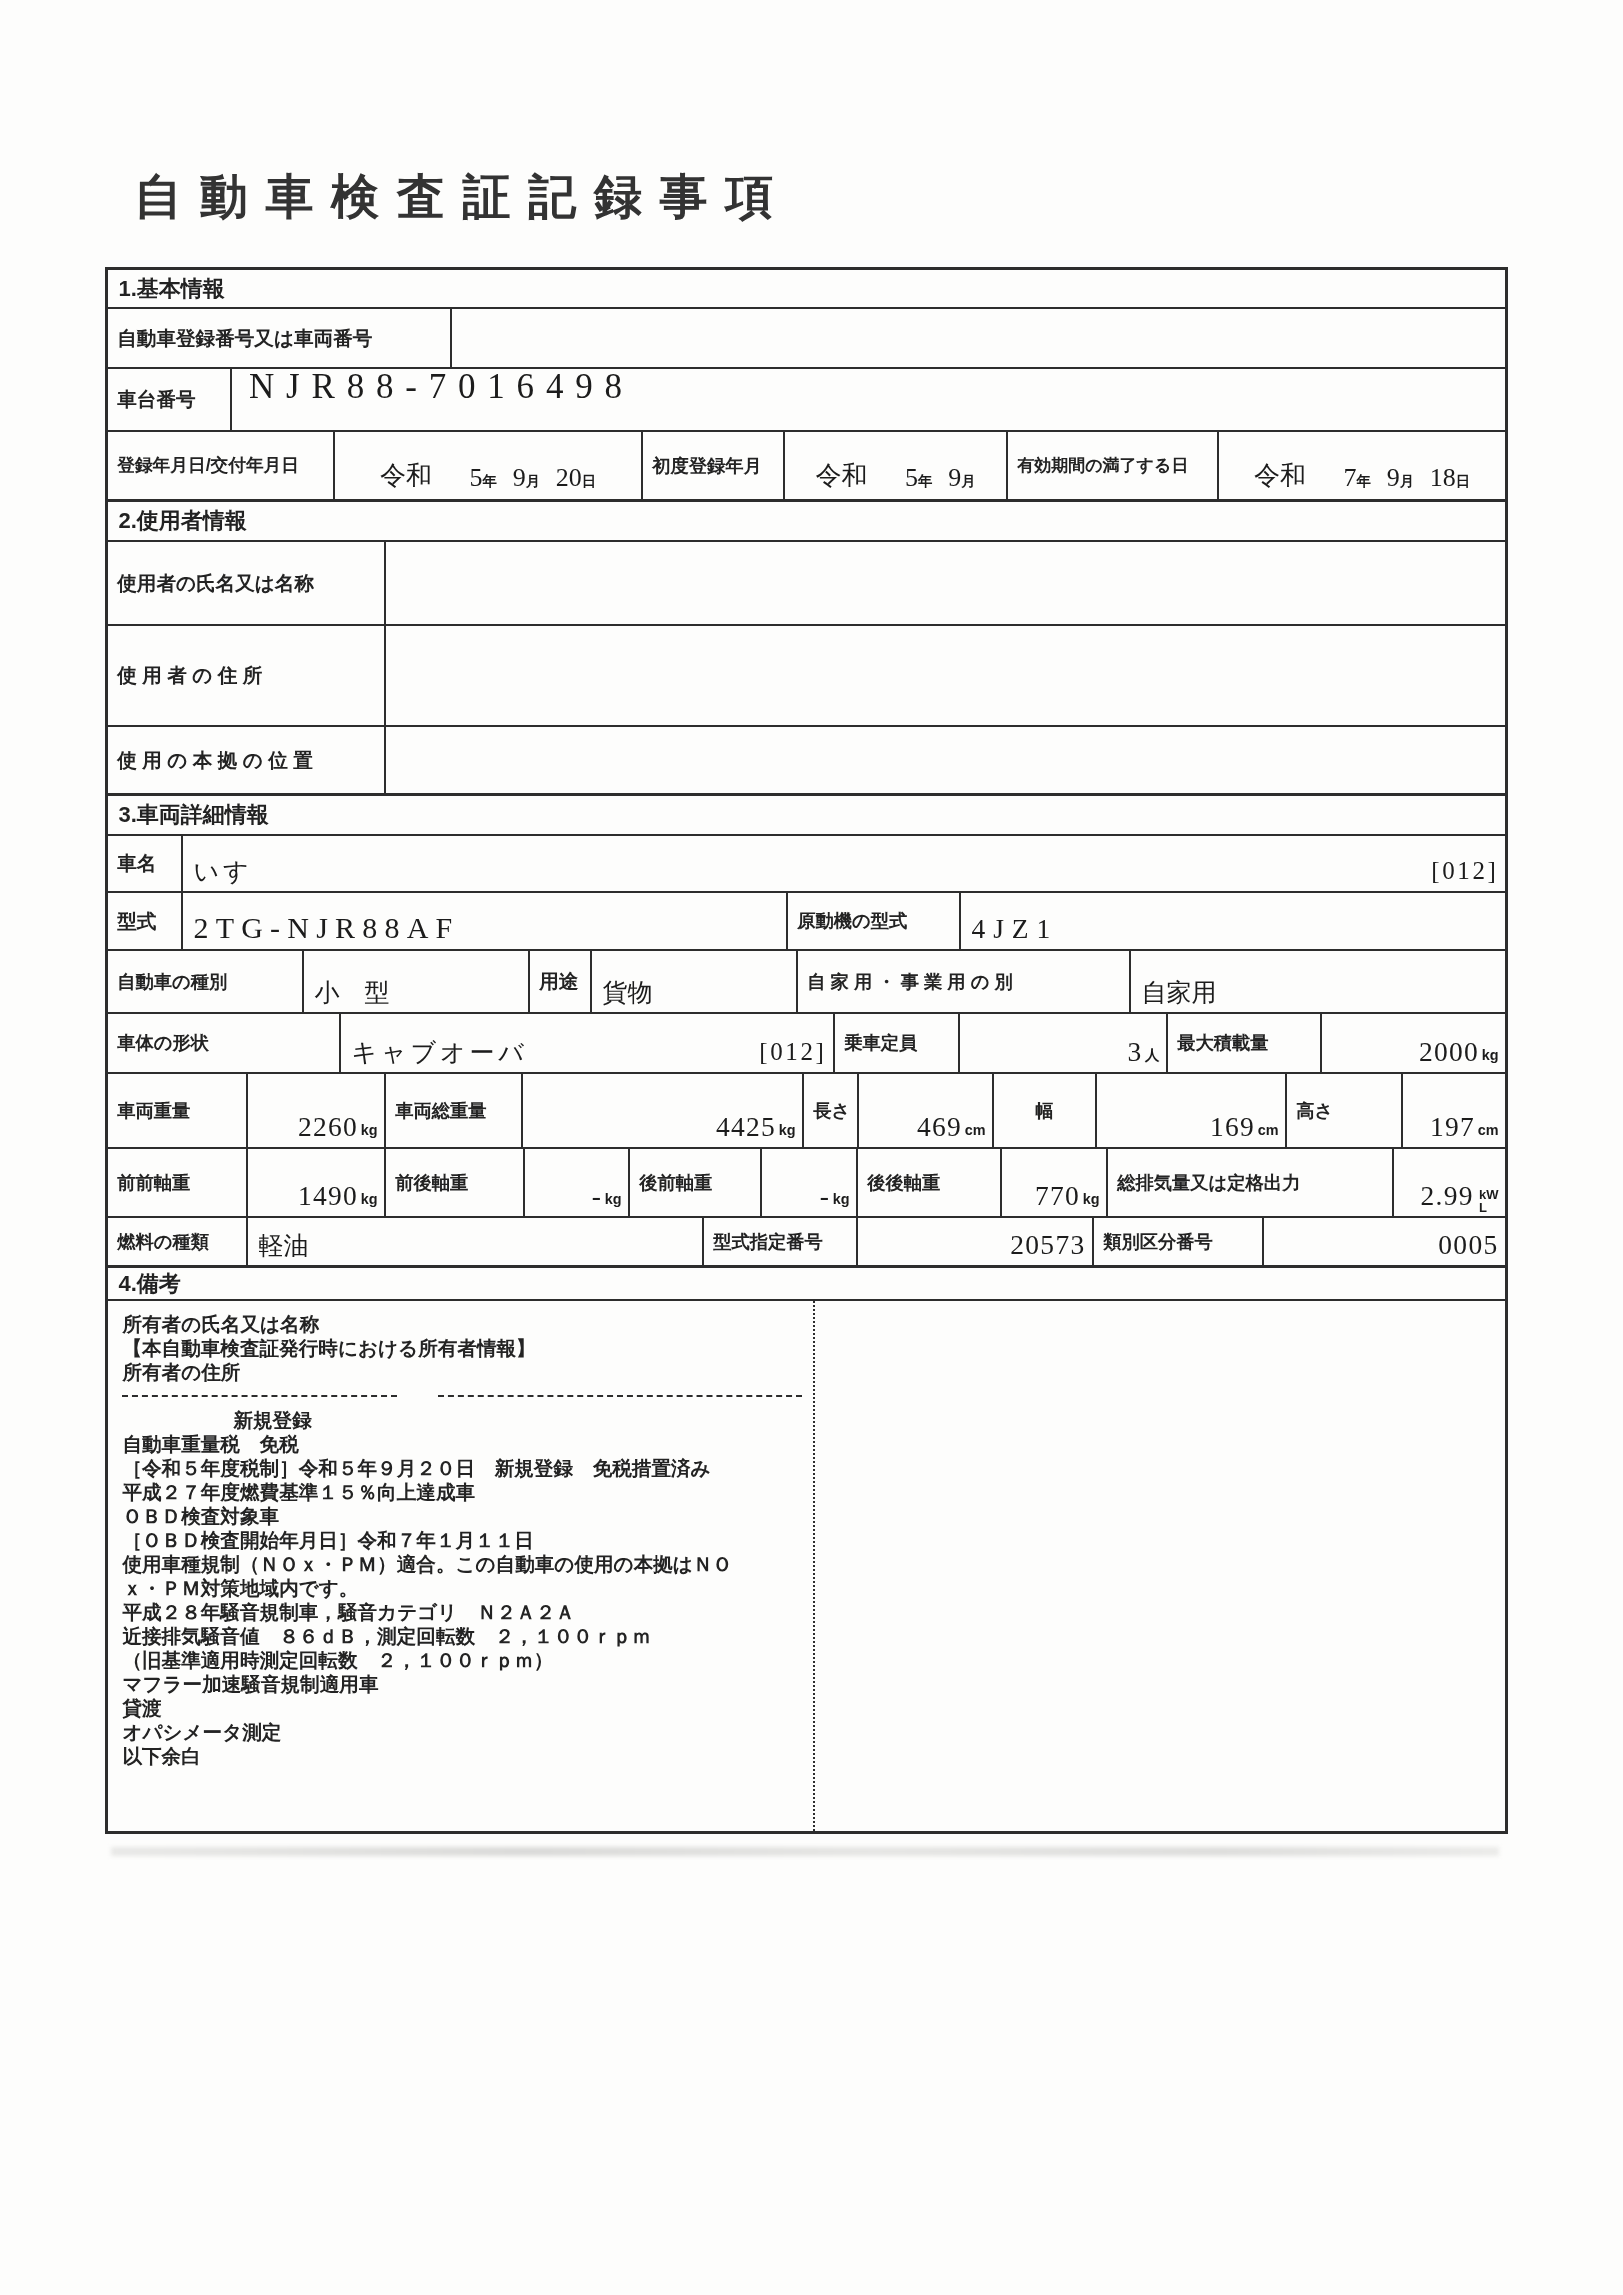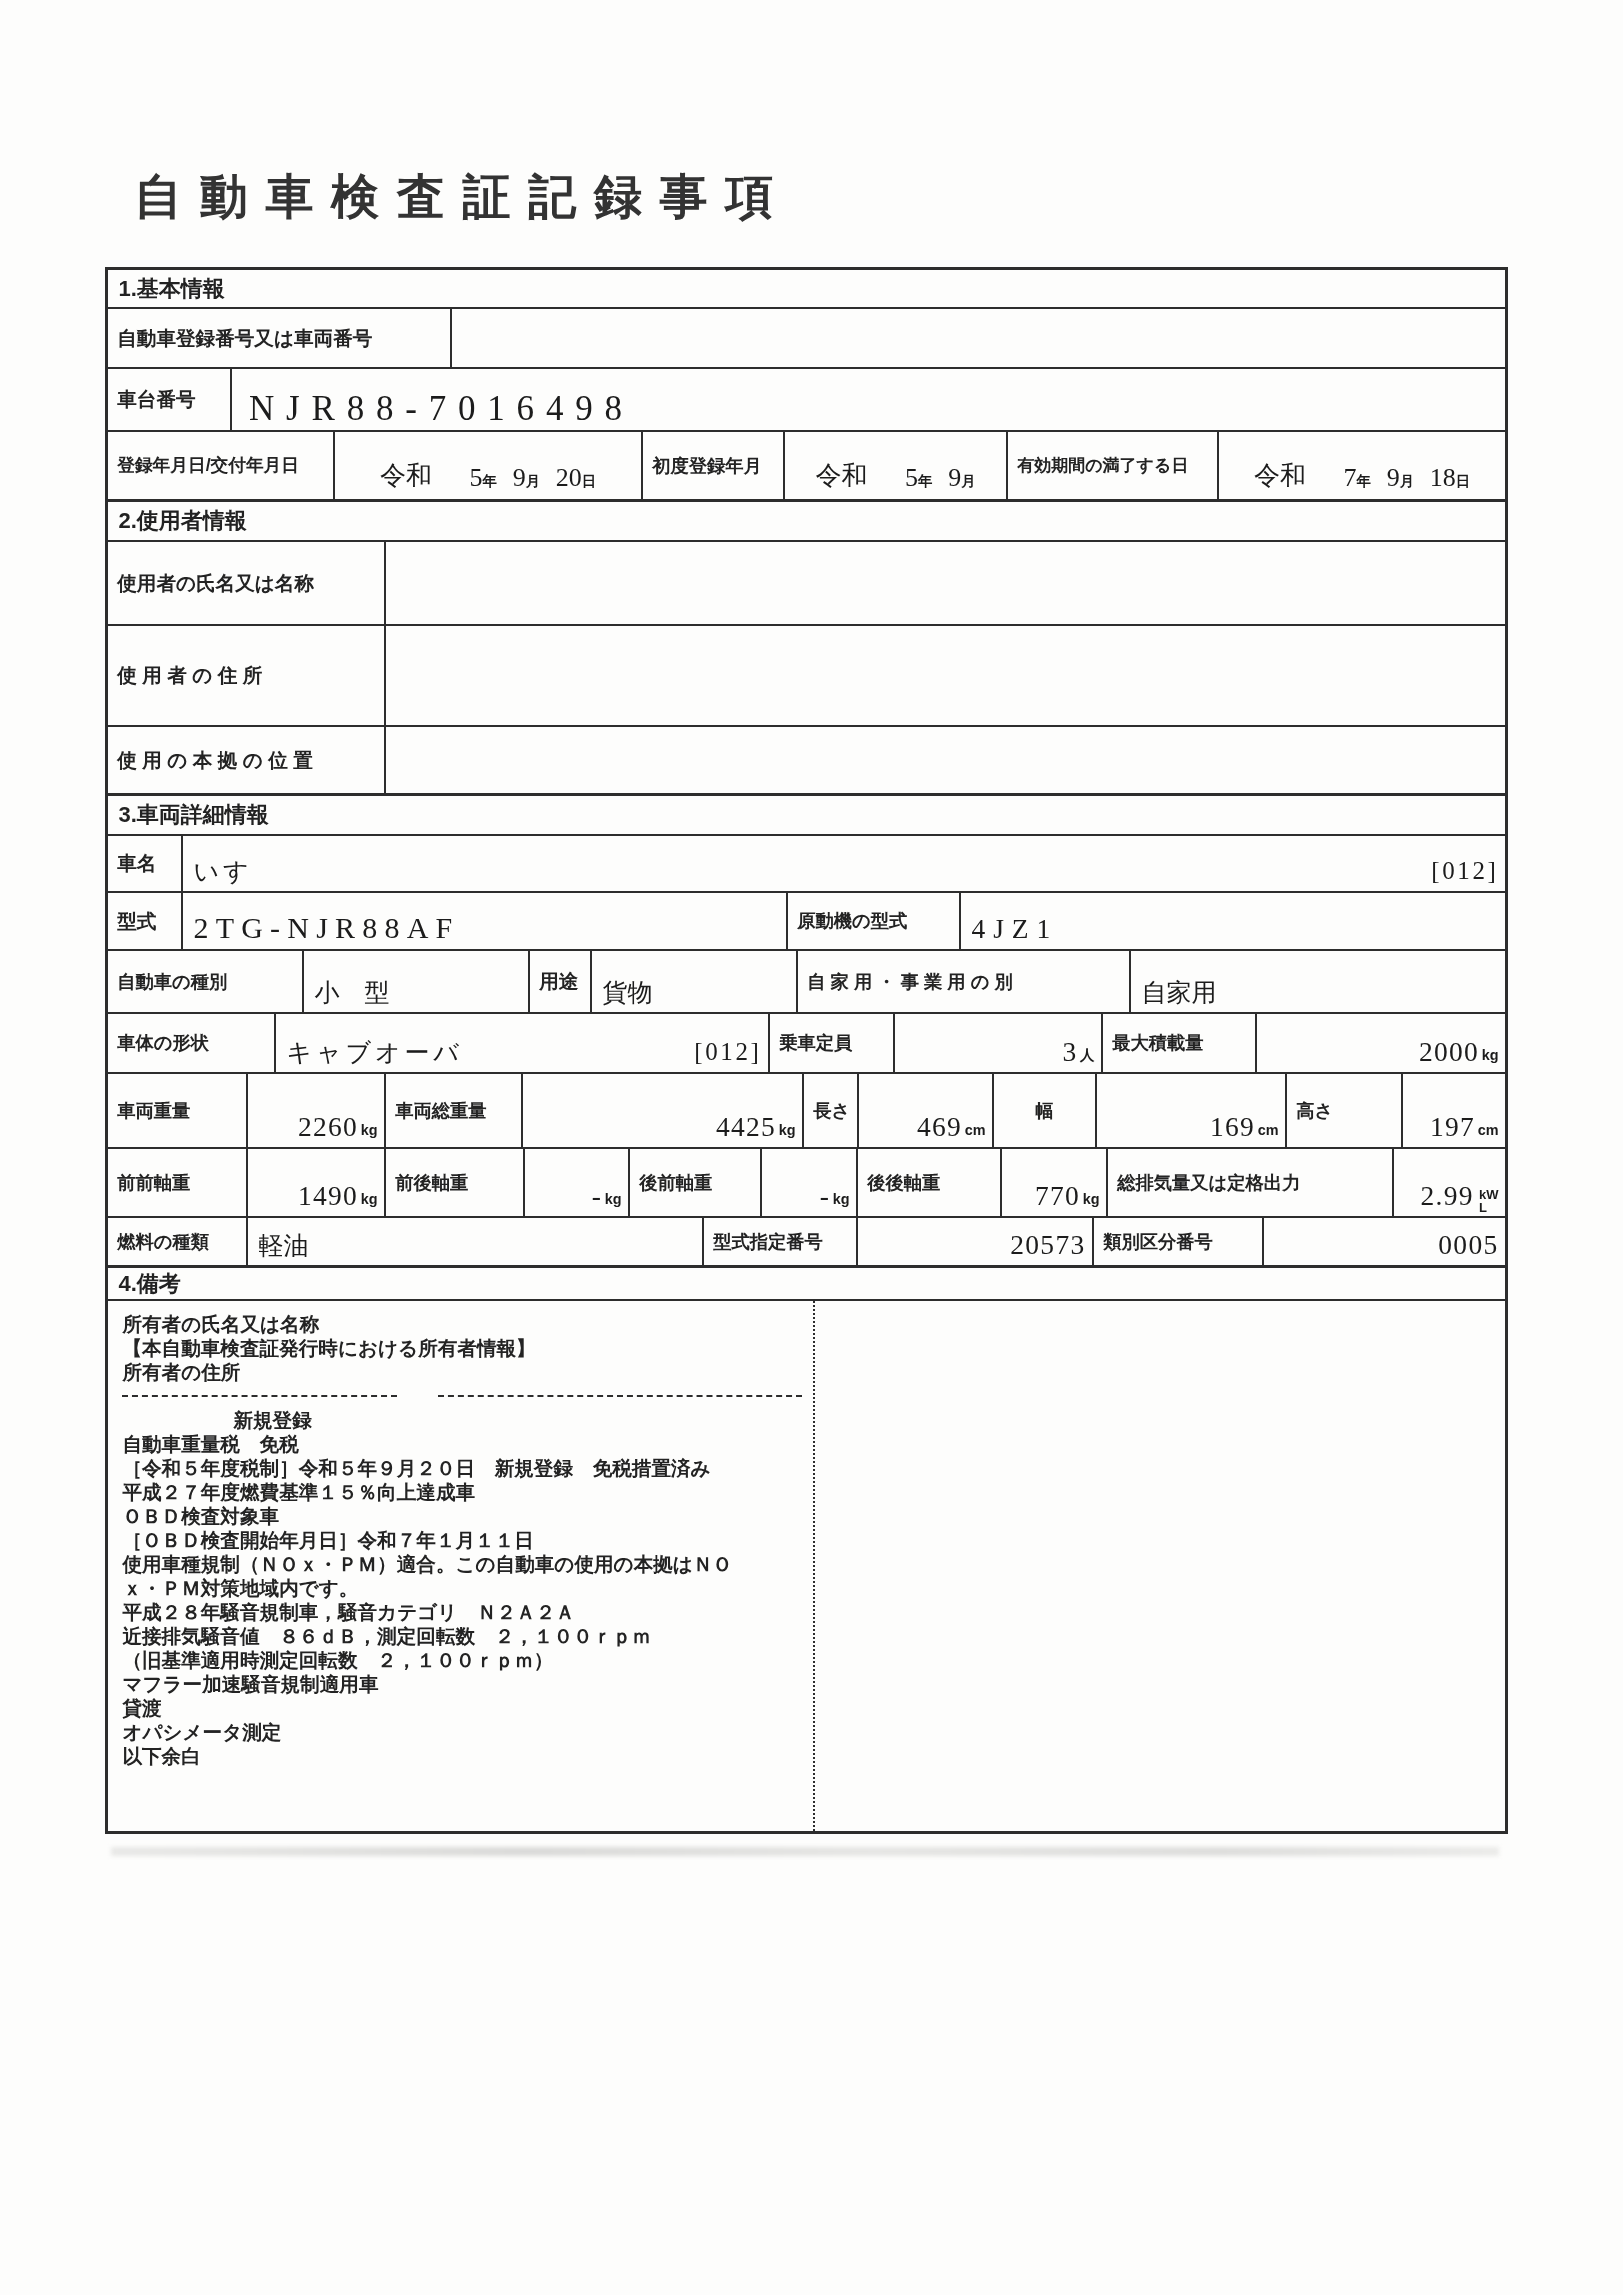--- a/index.html
+++ b/index.html
@@ -35,21 +35,21 @@
   .lbl.f28{font-size:18.3px;}
   .lbl.center{justify-content:center;padding-left:0;}
   .val{
     display:flex;align-items:flex-end;padding:3.9px 6.5px 5.2px 10.5px;
     font-size:25px;line-height:1.1;color:#1c1c1c;
   }
   .val.right{justify-content:flex-end;padding-right:6.5px;}
   .val.between{justify-content:space-between;align-items:flex-end;}
   .num{font-size:27.5px;letter-spacing:1.3px;}
   .u{font-size:14.4px;padding:0 0 2.6px 2.6px;font-family:"Liberation Sans","DejaVu Sans",sans-serif;font-weight:600;}
-  .big-serial{font-size:35px;letter-spacing:11.8px;padding-left:17px;padding-bottom:2px;}
+  .big-serial{font-size:35px;letter-spacing:11.8px;padding-left:17px;padding-bottom:24px;}
   .model-serial{font-size:30px;letter-spacing:7.2px;}
   .engine-serial{font-size:27.5px;letter-spacing:7.9px;}
   .code{font-size:25px;letter-spacing:2.6px;padding-bottom:1.3px;}
   .kana-val{letter-spacing:3.9px;}
   .date-cell{display:flex;align-items:flex-end;justify-content:center;padding-bottom:6.5px;}
   .date-cell .era{font-size:26px;margin-right:22px;}
   .date-cell .dnum{font-size:26px;margin-left:15.7px;}
   .date-cell .du{font-size:14.4px;padding-bottom:2px;font-family:"Liberation Sans","DejaVu Sans",sans-serif;font-weight:600;}
   .unit-stack{display:inline-flex;flex-direction:column;align-items:flex-start;margin-left:5.2px;transform:translateY(3.9px);}
   .unit-stack span{font-size:13px;line-height:1.05;font-family:"Liberation Sans","DejaVu Sans",sans-serif;font-weight:600;}
@@ -160,21 +160,21 @@
     <div class="row" style="height:63px">
       <div class="cell brd lbl f28" style="width:196px">自動車の種別</div>
       <div class="cell brd val" style="width:226px">小　型</div>
       <div class="cell brd lbl" style="width:62px">用途</div>
       <div class="cell brd val" style="width:206px">貨物</div>
       <div class="cell brd lbl f28" style="width:333px">自 家 用 ・ 事 業 用 の 別</div>
       <div class="cell grow val">自家用</div>
     </div>
 
     <div class="row" style="height:60px">
-      <div class="cell brd lbl f28" style="width:168px">車体の形状</div>
+      <div class="cell brd lbl f28" style="width:233px">車体の形状</div>
       <div class="cell brd val between" style="width:494px">
         <span class="kana-val">キャブオーバ</span>
         <span class="code">[012]</span>
       </div>
       <div class="cell brd lbl f28" style="width:125px">乗車定員</div>
       <div class="cell brd val right" style="width:208px">
         <span class="num">3</span>
           <span class="u">人</span>
       </div>
       <div class="cell brd lbl f28" style="width:154px">最大積載量</div>

